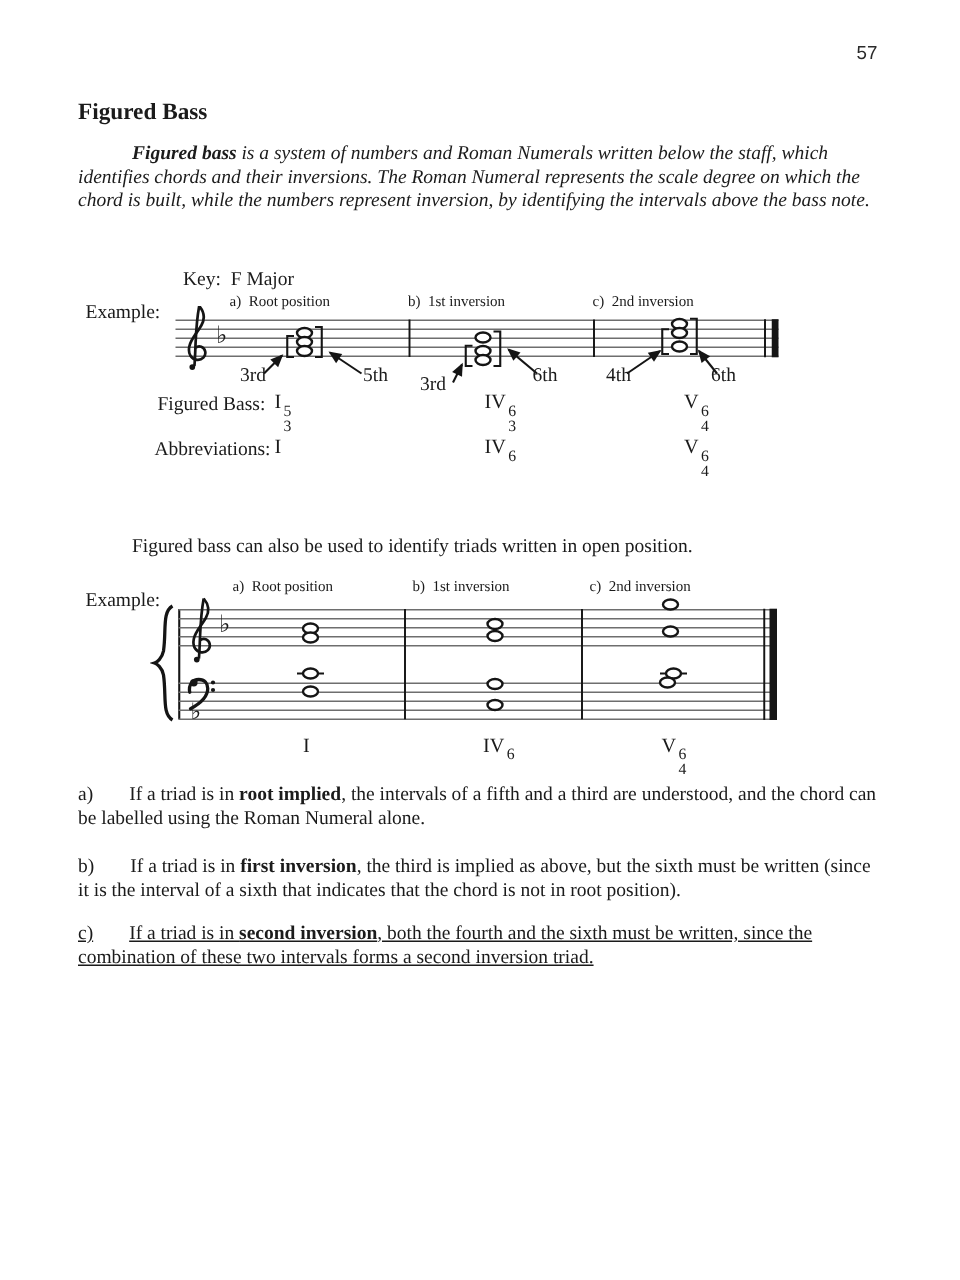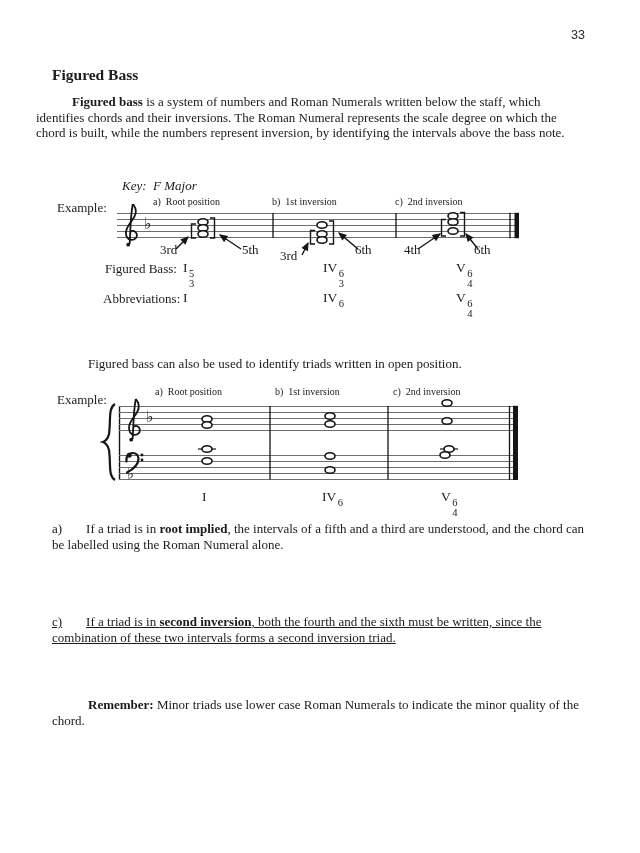--- a/index.html
+++ b/index.html
@@ -4,45 +4,45 @@
 <style>
   html,body { margin:0; padding:0; background:#e8e8e8; }
   #page {
     position:relative; width:640px; height:853px; margin:0 auto;
     background:#ffffff; overflow:hidden;
     font-family:"Liberation Serif", serif; color:#1b1b1b;
   }
   .abs { position:absolute; }
   .body-text { font-size:13px; line-height:15.6px; }
   .indent { text-indent:36px; }
-  .pre { white-space:pre;font-style:italic; }
+  .pre { white-space:pre; }
   .italic { }
   b { font-weight:bold; }
   .page-num { font-family:"Liberation Sans", sans-serif; font-size:12.5px; color:#2a2a2a; }
   .title { font-size:15.5px; font-weight:bold; }
   .hdr { font-size:10px; white-space:pre; }
   .gap { display:inline-block; width:24px; }
   
   .fb { font-size:13.5px; white-space:nowrap; }
   .fb .roman { display:inline-block; }
   .fb .stack { display:inline-flex; flex-direction:column; font-size:10.5px;
                line-height:9.5px; margin-left:1.5px; vertical-align:-5px; text-align:left; }
   svg text { font-family:"Liberation Serif", serif; fill:#1b1b1b; }
   svg .music-glyph { font-family:"DejaVu Sans", sans-serif; }
 </style>
 </head>
 <body>
 
 <div id="page">
 
-  <div class="abs page-num" style="left:571px; top:28px;">33</div>
+  <div class="abs page-num" style="left:571px; top:28px;">57</div>
 
   <div class="abs title" style="left:52px; top:66px;">Figured Bass</div>
 
-  <div class="abs body-text indent" style="left:36px; top:94px; width:538px;"><b>Figured bass</b><span> is a system of numbers and Roman Numerals written below the staff, which identifies chords and their inversions.  The Roman Numeral represents the scale degree on which the chord is built, while the numbers represent inversion, by identifying the intervals above the bass note.</span></div>
+  <div class="abs body-text indent" style="left:52px; top:94px; width:538px;font-style:italic;"><b>Figured bass</b><span> is a system of numbers and Roman Numerals written below the staff, which identifies chords and their inversions.  The Roman Numeral represents the scale degree on which the chord is built, while the numbers represent inversion, by identifying the intervals above the bass note.</span></div>
 
   <div class="abs body-text pre" style="left:122px; top:178px;">Key:  F Major</div>
   <div class="abs body-text italic" style="left:57px; top:200px;">Example:</div>
   <div class="abs hdr" style="left:153px; top:196px;">a)  Root position</div>
   <div class="abs hdr" style="left:272px; top:196px;">b)  1st inversion</div>
   <div class="abs hdr" style="left:395px; top:196px;">c)  2nd inversion</div>
 
   <svg class="abs" style="left:112px; top:204px;" width="410" height="62" viewBox="0 0 410 62">
     <defs>
       <marker id="ah" viewBox="0 0 8 8" markerWidth="7" markerHeight="7" refX="6.5" refY="3.5" orient="auto">
@@ -204,18 +204,18 @@
         <span>6</span>
         <span></span>
       </span></div>
   <div class="abs fb" style="left:441px; top:489px;"><span class="roman">V</span><span class="stack">
         <span>6</span>
         <span>4</span>
       </span></div>
 
   <div class="abs body-text" style="left:52px; top:521px; width:538px;"><span>a)</span><span class="gap"></span><span>If a triad is in </span><b>root implied</b><span>, the intervals of a fifth and a third are understood, and the chord can be labelled using the Roman Numeral alone.</span></div>
 
+  <div class="abs body-text" style="left:52px; top:569px; width:538px;"><span>b)</span><span class="gap"></span><span>If a triad is in </span><b>first inversion</b><span>, the third is implied as above, but the sixth must be written (since it is the interval of a sixth that indicates that the chord is not in root position).</span></div>
 
   <div class="abs body-text" style="left:52px; top:614px; width:538px;text-decoration:underline;"><span>c)</span><span class="gap"></span><span>If a triad is in </span><b>second inversion</b><span>, both the fourth and the sixth must be written, since the combination of these two intervals forms a second inversion triad.</span></div>
 
-  <div class="abs body-text indent" style="left:52px; top:697px; width:540px;"><b>Remember:</b><span> Minor triads use lower case Roman Numerals to indicate the minor quality of the chord.</span></div>
 
 </div>
 
 </body></html>

